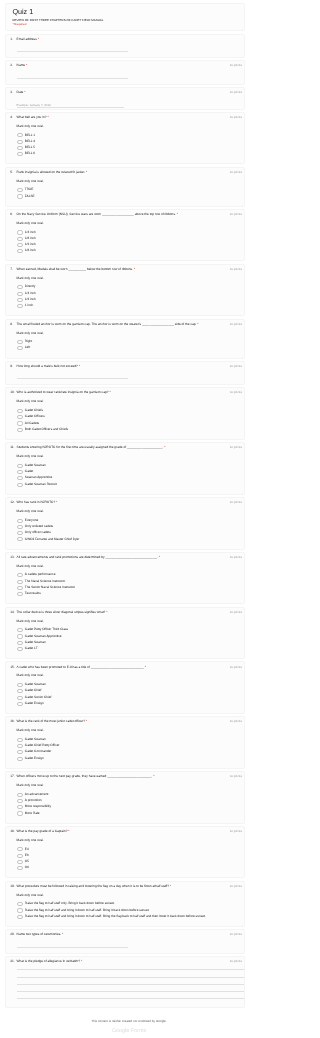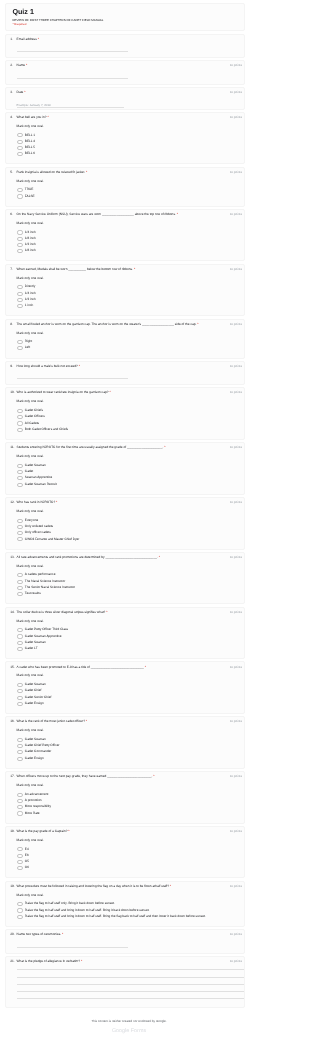--- a/index.html
+++ b/index.html
@@ -10,21 +10,21 @@
     font-family:"Liberation Sans",sans-serif;
     -webkit-font-smoothing:antialiased;
     text-rendering:geometricPrecision;
   }
   .page{width:264px;min-height:1038px;position:relative;background:#ffffff;padding-top:3px;box-sizing:border-box;}
   .card{
     margin:0 19px 2.3px 5.4px;background:#fcfcfc;
     border:0.5px solid #f4f4f4;border-radius:2px;
   }
   .head-inner{padding:4.4px 6px 3.6px 6px;}
-  .form-title{font-size:7.2px;color:#202124;line-height:8px;font-weight:bold;}
+  .form-title{font-size:7.2px;color:#202124;line-height:8px;}
   .form-desc{font-size:2.95px;color:#202124;line-height:3.6px;margin-top:2.2px;}
   .req-note{font-size:2.95px;color:#d93025;margin-top:1.1px;line-height:3.6px;}
   .q-inner{padding:2.1px 8.25px 4.9px 3.75px;position:relative;}
   .q-head{display:flex;align-items:flex-start;}
   .q-num{width:6.45px;flex:0 0 6.45px;font-size:3.2px;color:#202124;line-height:4.4px;}
   .q-text{flex:1 1 auto;font-size:3.2px;color:#202124;line-height:4.4px;padding-right:14px;}
   .ast{color:#d93025;}
   .points{position:absolute;right:2px;top:2.1px;font-size:3.05px;color:#9aa0a6;line-height:4.4px;}
   .mark-note{font-size:3.15px;color:#202124;margin:4.5px 0 0 6.45px;line-height:4.4px;}
   .opts{margin:5.1px 0 0 6.45px;}

